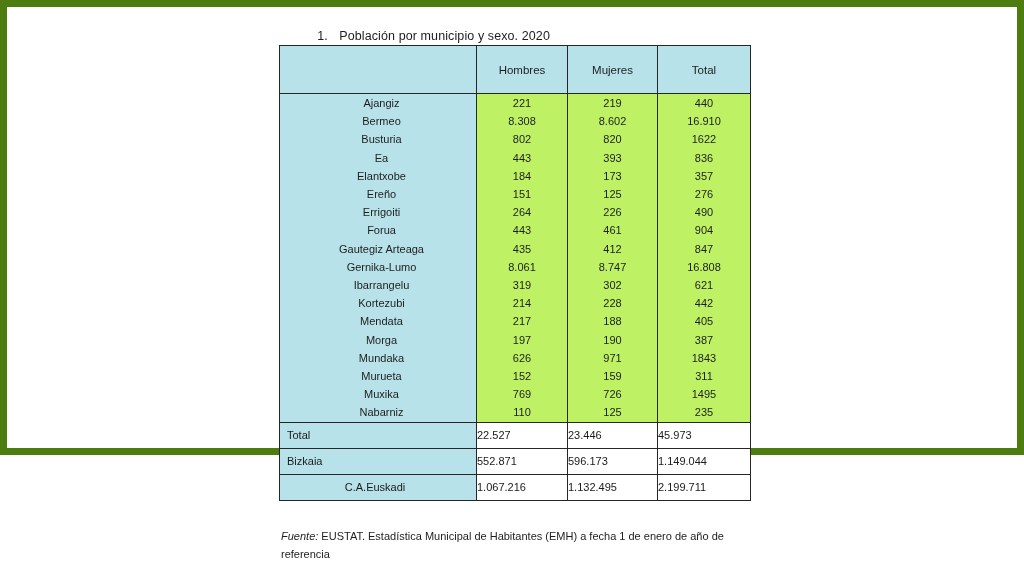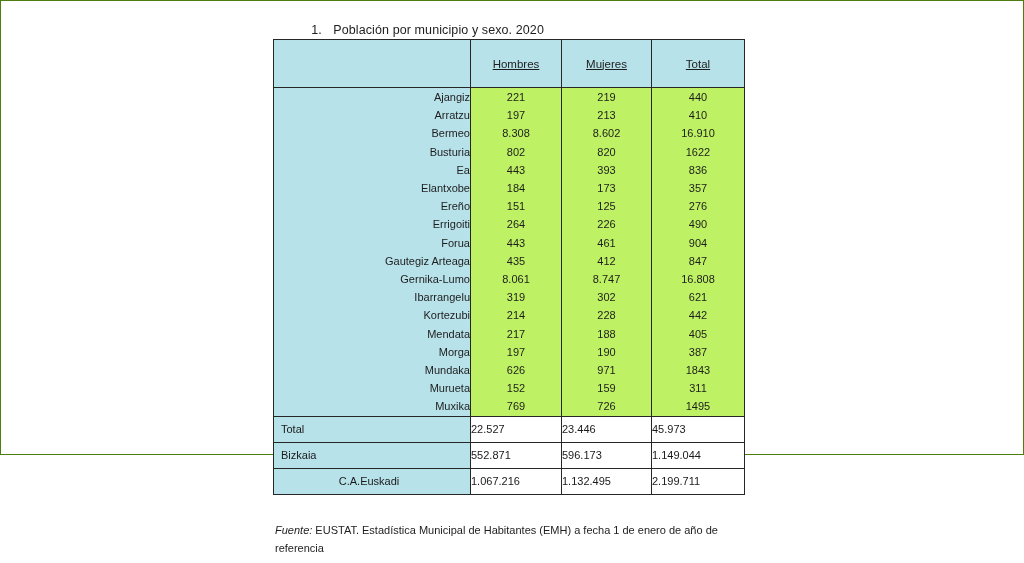--- a/index.html
+++ b/index.html
@@ -15,21 +15,21 @@
     overflow: hidden;
     position: relative;
   }
   #page {
     position: absolute;
     left: 0;
     top: 0;
     width: 1024px;
     height: 455px;
     box-sizing: border-box;
-    border: 1px solid #4d7c0f;
+    border: 7px solid #4d7c0f;
     background: #ffffff;
   }
 
   
   .doc-title {
     position: absolute;
     left: 296px;
     top: 8px;
     font-size: 12.5px;
     font-weight: 400;
@@ -69,34 +69,33 @@
   }
 
   
   thead th {
     background: #b8e2ea;
     height: 47px;
     text-align: center;
     font-weight: 700;
     font-size: 11.5px;
     color: #1d1d1d;
-    text-decoration: underline;
   }
   thead th.blank { background: #b8e2ea; }
 
   
   tbody tr.data-row td {
     height: 18.2px;
     line-height: 18.2px;
     border-top: none;
     border-bottom: none;
   }
   tbody tr.data-row td.name {
     background: #b8e2ea;
-    text-align: right;
+    text-align: center;
     padding-left: 7px;
     font-size: 11px;
     color: #1d1d1d;
   }
   tbody tr.data-row td.num {
     background: #bef264;
     text-align: center;
     font-size: 11px;
     color: #1d1d1d;
   }
@@ -163,26 +162,20 @@
         </tr>
       </thead>
       <tbody id="table-body">
           <tr class="data-row">
             <td class="name">Ajangiz</td>
             <td class="num">221</td>
             <td class="num">219</td>
             <td class="num">440</td>
           </tr>
           <tr class="data-row">
-            <td class="name">Arratzu</td>
-            <td class="num">197</td>
-            <td class="num">213</td>
-            <td class="num">410</td>
-          </tr>
-          <tr class="data-row">
             <td class="name">Bermeo</td>
             <td class="num">8.308</td>
             <td class="num">8.602</td>
             <td class="num">16.910</td>
           </tr>
           <tr class="data-row">
             <td class="name">Busturia</td>
             <td class="num">802</td>
             <td class="num">820</td>
             <td class="num">1622</td>
@@ -263,20 +256,26 @@
             <td class="name">Murueta</td>
             <td class="num">152</td>
             <td class="num">159</td>
             <td class="num">311</td>
           </tr>
           <tr class="data-row">
             <td class="name">Muxika</td>
             <td class="num">769</td>
             <td class="num">726</td>
             <td class="num">1495</td>
+          </tr>
+          <tr class="data-row">
+            <td class="name">Nabarniz</td>
+            <td class="num">110</td>
+            <td class="num">125</td>
+            <td class="num">235</td>
           </tr>
           <tr class="sum-row">
             <td class="name">Total</td>
             <td class="num">22.527</td>
             <td class="num">23.446</td>
             <td class="num">45.973</td>
           </tr>
           <tr class="sum-row">
             <td class="name">Bizkaia</td>
             <td class="num">552.871</td>

